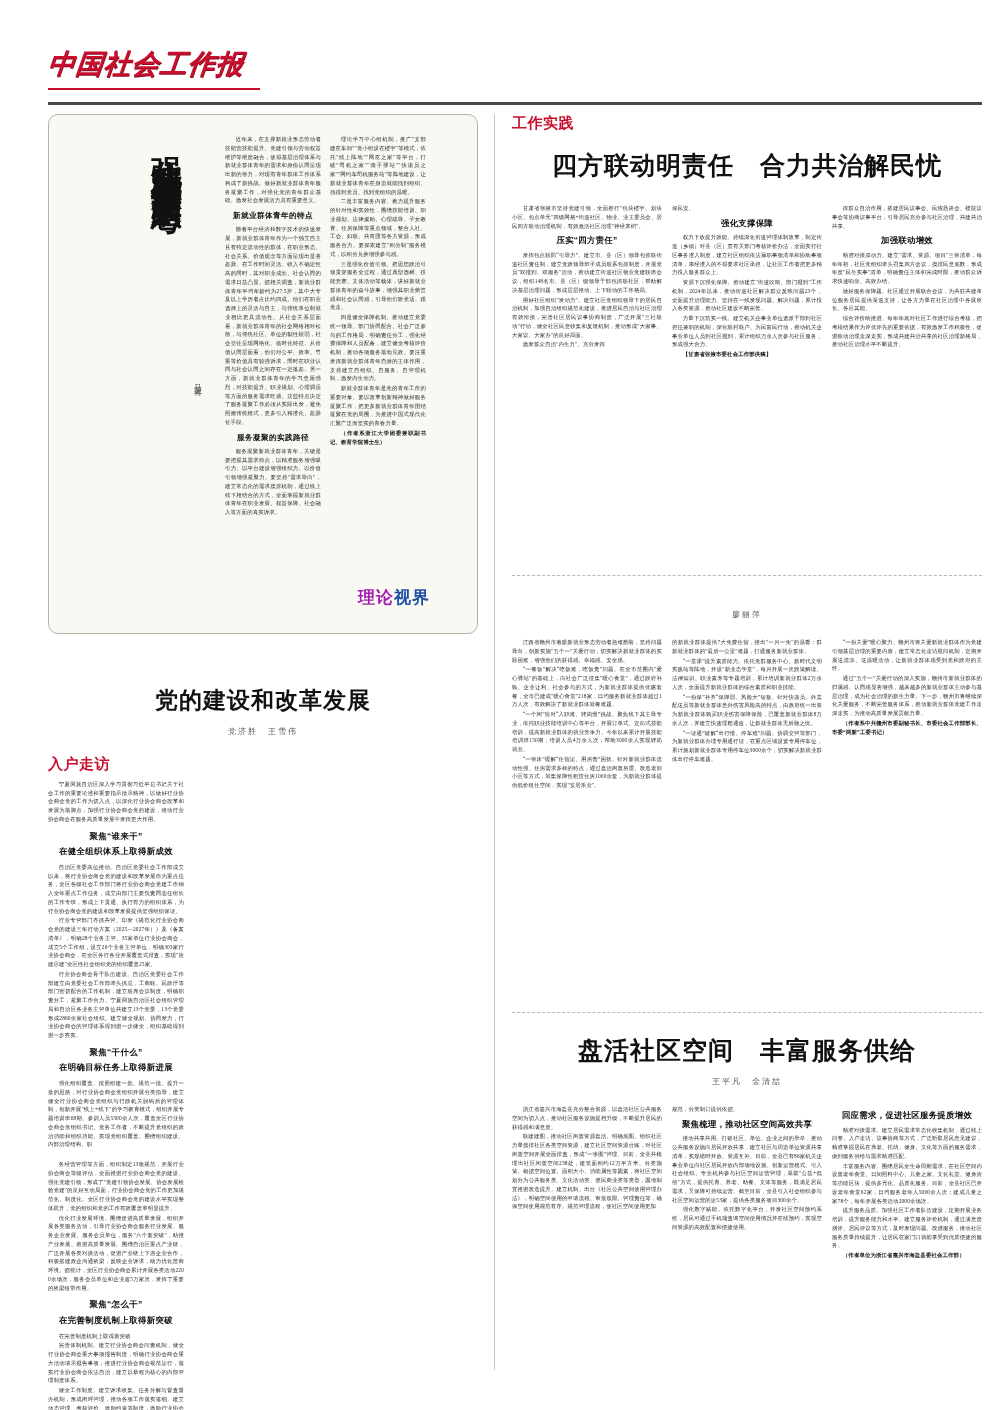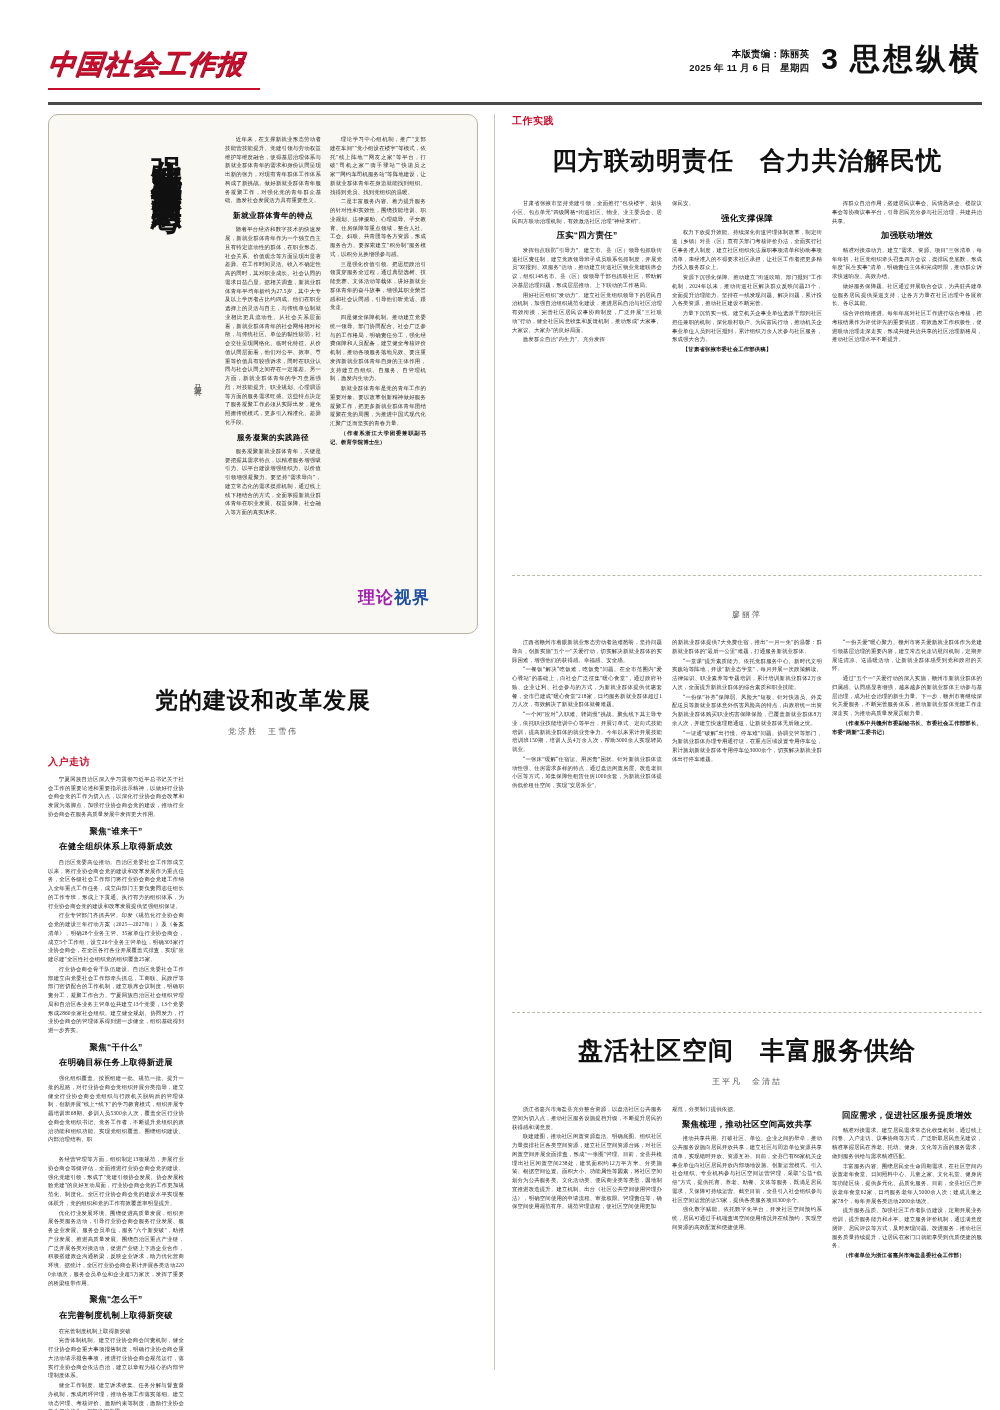--- a/index.html
+++ b/index.html
@@ -113,21 +113,21 @@
   .art2-title{
     text-align:center;font-size:23px;font-weight:700;color:#111;
     line-height:1.3;letter-spacing:1px;
     font-family:"Liberation Serif","DejaVu Serif",serif;
   }
   .art2-authors{
     text-align:center;font-size:8px;color:#555;margin-top:10px;letter-spacing:2px;
   }
   .kicker{
     font-family:"Liberation Sans","DejaVu Sans",sans-serif;
-    font-size:10px;font-weight:700;color:#c8102e;letter-spacing:0.5px;
+    font-size:15px;font-weight:700;color:#c8102e;letter-spacing:0.5px;
   }
   .sub2{
     text-align:center;font-weight:700;color:#0d0d0d;
     font-family:"Liberation Sans","DejaVu Sans",sans-serif;
     letter-spacing:0.4px;
   }
   .sub2 .l1{font-size:8.4px;display:block;margin-bottom:2px;}
   .sub2 .l2{font-size:8.4px;display:block;}
 
   
@@ -157,28 +157,20 @@
   .lcols3 > div{width:136px;}
 </style>
 </head>
 <body>
 
 <div class="page">
 
   <div class="masthead">
     <div class="masthead-logo">中国社会工作报</div>
     <div class="masthead-logo-underline"></div>
-    <div class="masthead-right">
-      <div class="masthead-meta">
-        <div class="masthead-editor">本版责编：陈丽英</div>
-        <div class="masthead-date">2025 年 11 月 6 日　星期四</div>
-      </div>
-      <div class="masthead-pageno">3</div>
-      <div class="masthead-section">思想纵横</div>
-    </div>
   </div>
   <div class="rule-top"></div>
 
   <div class="boxart">
     <div class="boxart-inner">
       <div class="vtitle">强化新就业群体青年服务凝聚的思考</div>
       <div class="vauthor">马策蒋</div>
 
       <div class="boxcol c1 colbody">
         <p>近年来，在支撑新就业形态劳动者技能营技能提升、党建引领与劳动权益维护等维度融合，使得基层治理体系与新就业群体青年的需求和身份认同呈现出新的张力，对现有青年群体工作体系构成了新挑战。做好新就业群体青年服务凝聚工作，对强化党的青年群众基础、激发社会发展活力具有重要意义。</p>

